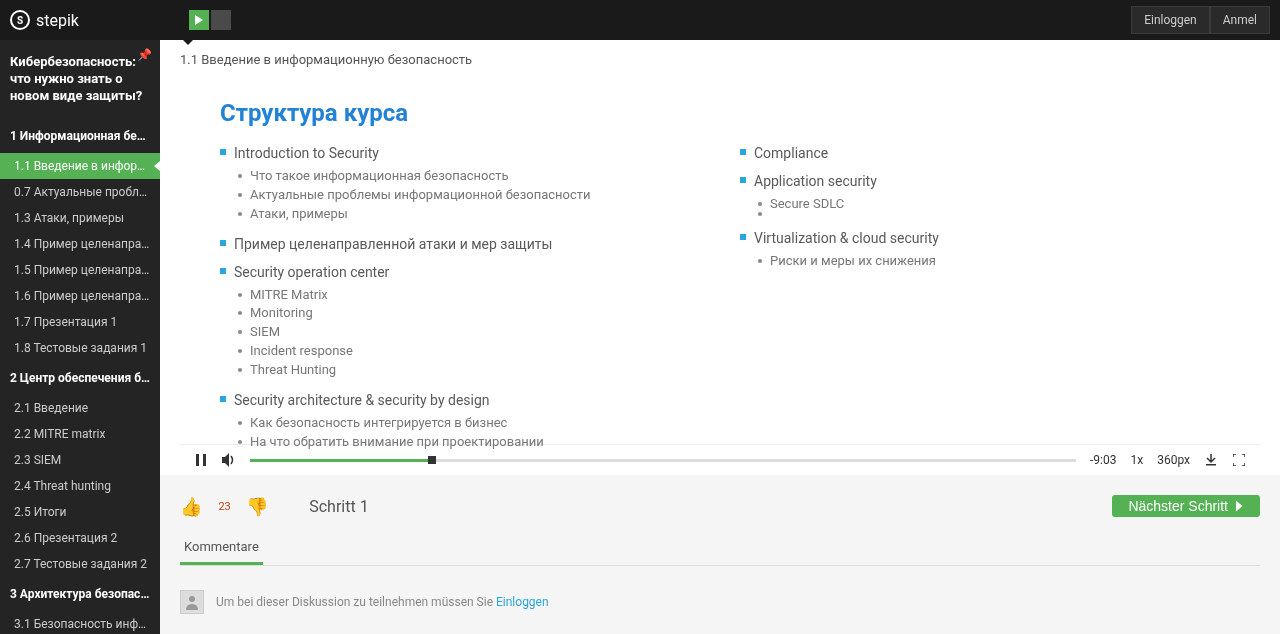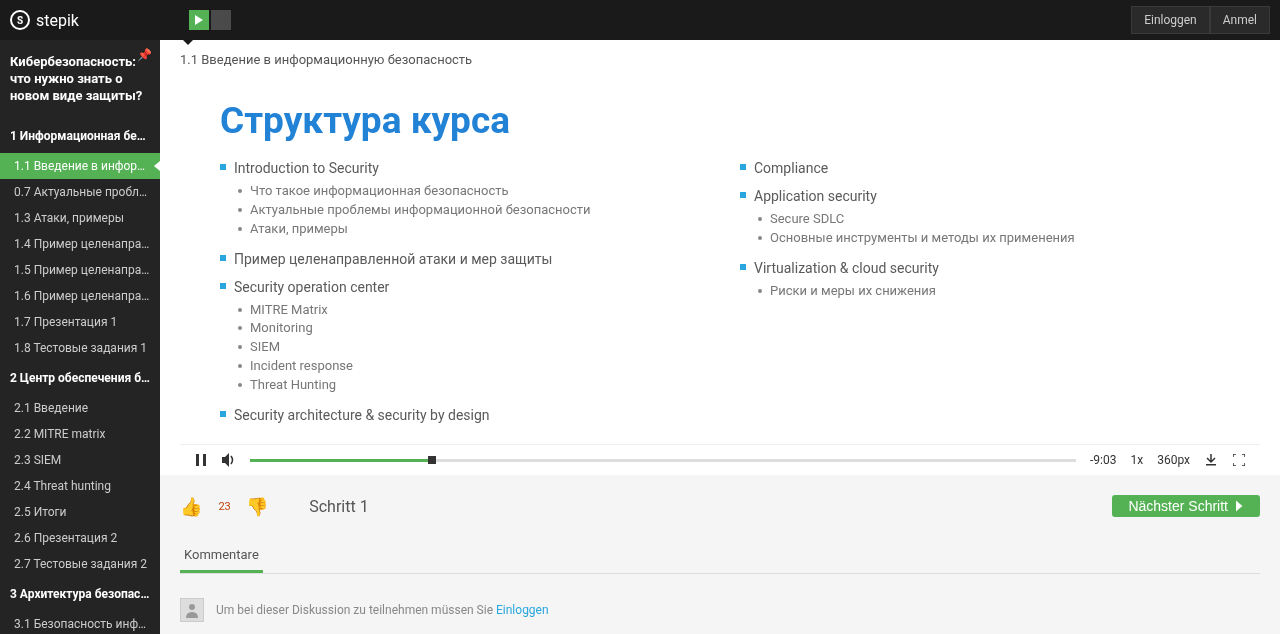--- a/index.html
+++ b/index.html
@@ -28,21 +28,21 @@
 .section-header { padding: 10px 10px; font-size: 12px; font-weight: bold; color: #fff; white-space: nowrap; overflow: hidden; text-overflow: ellipsis; }
 .lesson-item { padding: 6px 10px 6px 14px; font-size: 12px; color: #ccc; cursor: pointer; white-space: nowrap; overflow: hidden; text-overflow: ellipsis; position: relative; }
 .lesson-item.active { background: #54b254; color: #fff; }
 .lesson-item.active::after { content: ''; position: absolute; right: 0; top: 50%; transform: translateY(-50%); width: 0; height: 0; border-top: 5px solid transparent; border-bottom: 5px solid transparent; border-right: 6px solid #fff; }
 
 
 .content { flex: 1; overflow-y: auto; background: #fff; }
 .breadcrumb { padding: 12px 20px; font-size: 13px; color: #555; }
 .video-container { margin: 0 20px; background: #fff; }
 .slide { padding: 20px 40px; height: 365px; background: #fff; }
-.slide-title { color: #2282d5; font-size: 37px; font-weight: bold; margin-bottom: 18px; }
+.slide-title { color: #2282d5; font-size: 24px; font-weight: bold; margin-bottom: 18px; }
 .slide-columns { display: flex; gap: 40px; }
 .slide-col { flex: 1; }
 .topic { margin-bottom: 12px; }
 .topic-head { display: flex; align-items: baseline; gap: 8px; color: #5a5a5a; font-size: 14px; margin-bottom: 6px; }
 .bullet-sq { width: 6px; height: 6px; background: #29a6de; flex-shrink: 0; position: relative; top: -3px; }
 .sub { color: #777; font-size: 13px; margin-left: 18px; line-height: 1.45; }
 .sub-item { display: flex; gap: 8px; align-items: baseline; text-align: center; }
 .dot { width: 4px; height: 4px; background: #888; border-radius: 50%; flex-shrink: 0; position: relative; top: -2px; }
 
 
@@ -52,21 +52,21 @@
 .progress-fill { position: absolute; left: 0; top: 0; height: 100%; width: 22%; background: #54b254; }
 .progress-thumb { position: absolute; left: 22%; top: 50%; transform: translate(-50%, -50%); width: 8px; height: 8px; background: #333; }
 
 
 .below { background: #f5f5f5; padding: 20px; margin: 0 0px; }
 .action-row { display: flex; align-items: center; gap: 16px; padding: 0 0 14px 0; }
 .like-icon { color: #bbb; cursor: pointer; font-size: 18px; }
 .like-count { color: #c2410c; font-size: 11px; }
 .step-title { color: #555; font-size: 16px; margin-left: 24px; }
 .next-btn { margin-left: auto; background: #54b254; color: #fff; padding: 3px 16px; border: none; cursor: pointer; font-size: 14px; display: flex; align-items: center; gap: 8px; border-radius: 3px; }
-.tabs { display: flex; border-bottom: 1px solid #ddd; margin-top: 8px; }
+.tabs { display: flex; border-bottom: 1px solid #ddd; margin-top: 0; }
 .tab { padding: 8px 4px; font-size: 13px; color: #555; cursor: pointer; border-bottom: 3px solid transparent; }
 .tab.active { border-bottom-color: #54b254; }
 .comment-prompt { display: flex; align-items: center; gap: 12px; padding: 24px 0 0 0; color: #888; font-size: 12px; }
 .avatar { width: 24px; height: 24px; background: #ddd; border: 1px solid #ccc; display: flex; align-items: center; justify-content: center; }
 .avatar svg { width: 16px; height: 16px; fill: #999; }
 .link { color: #29a6de; cursor: pointer; }
 </style>
 </head>
 <body>
 
@@ -177,20 +177,30 @@
                     <span class="dot"></span>
                     <span>Threat Hunting</span>
                   </div>
                 </div>
               </div>
               <div class="topic">
                 <div class="topic-head">
                   <span class="bullet-sq"></span>
                   <span>Security architecture &amp; security by design</span>
                 </div>
+                <div class="sub">
+                  <div class="sub-item">
+                    <span class="dot"></span>
+                    <span>Как безопасность интегрируется в бизнес</span>
+                  </div>
+                  <div class="sub-item">
+                    <span class="dot"></span>
+                    <span>На что обратить внимание при проектировании</span>
+                  </div>
+                </div>
               </div>
             </div>
           <div class="slide-col" id="col-right">
               <div class="topic">
                 <div class="topic-head">
                   <span class="bullet-sq"></span>
                   <span>Compliance</span>
                 </div>
               </div>
               <div class="topic">
@@ -198,21 +208,20 @@
                   <span class="bullet-sq"></span>
                   <span>Application security</span>
                 </div>
                 <div class="sub">
                   <div class="sub-item">
                     <span class="dot"></span>
                     <span>Secure SDLC</span>
                   </div>
                   <div class="sub-item">
                     <span class="dot"></span>
-                    <span>Основные инструменты и методы их применения</span>
                   </div>
                 </div>
               </div>
               <div class="topic">
                 <div class="topic-head">
                   <span class="bullet-sq"></span>
                   <span>Virtualization &amp; cloud security</span>
                 </div>
                 <div class="sub">
                   <div class="sub-item">

